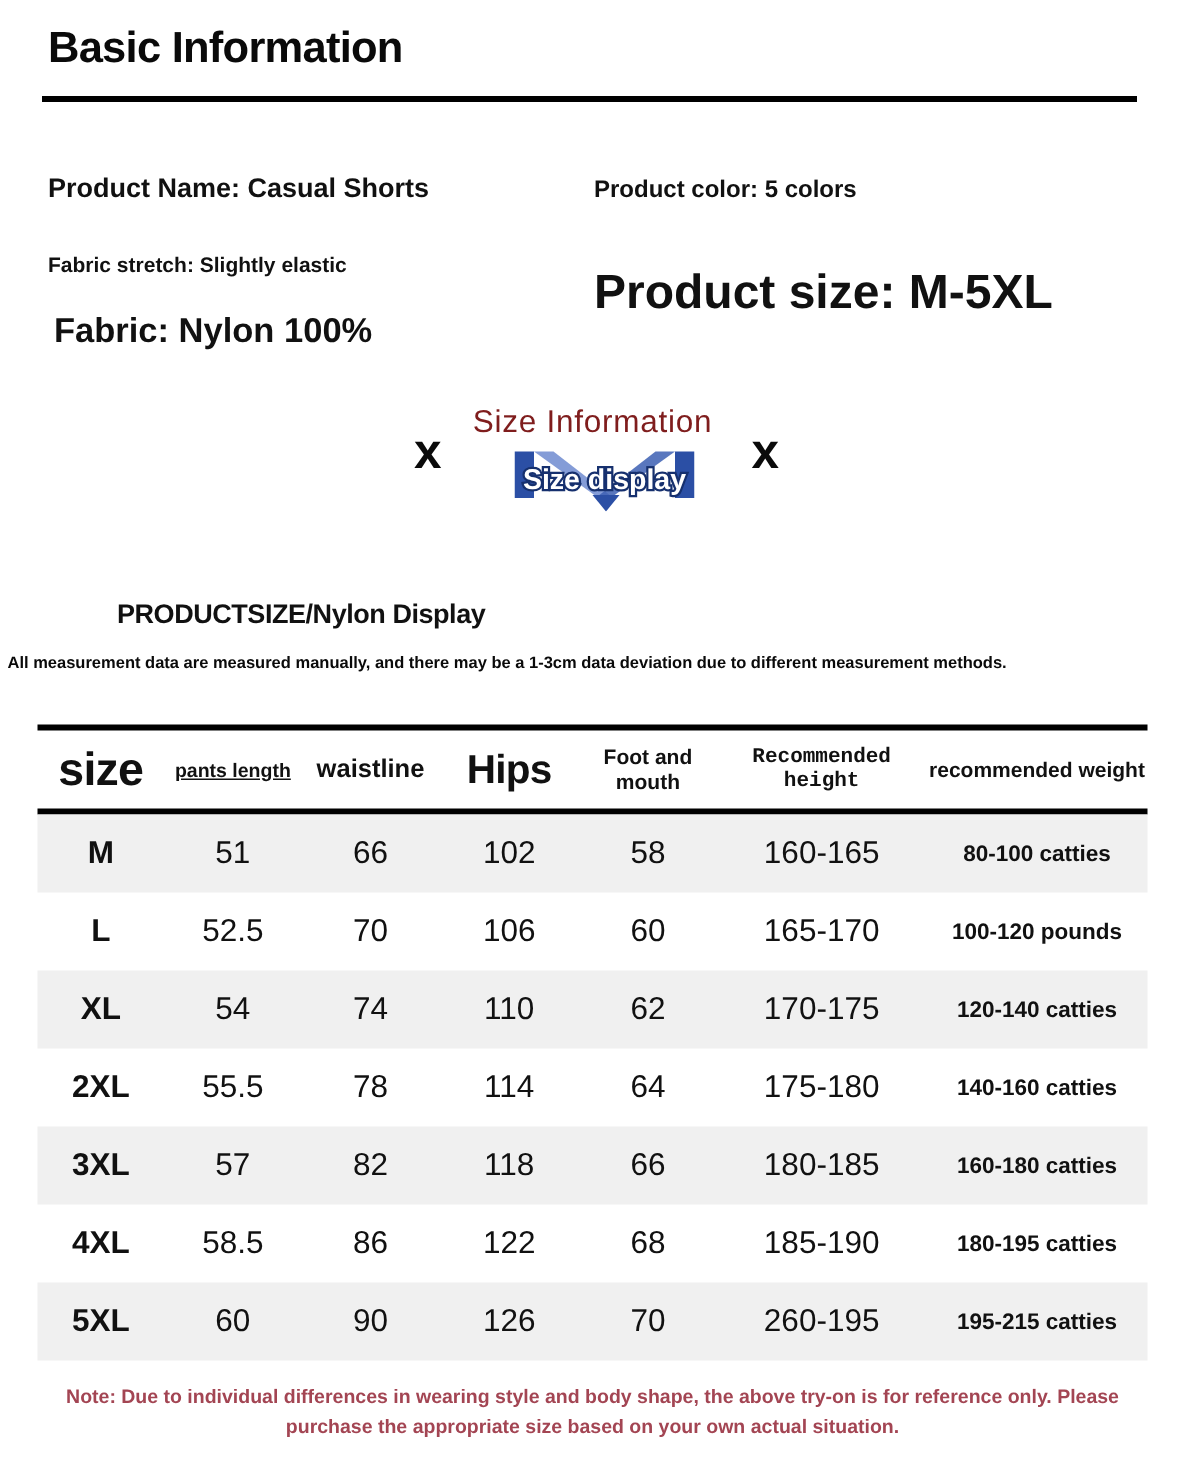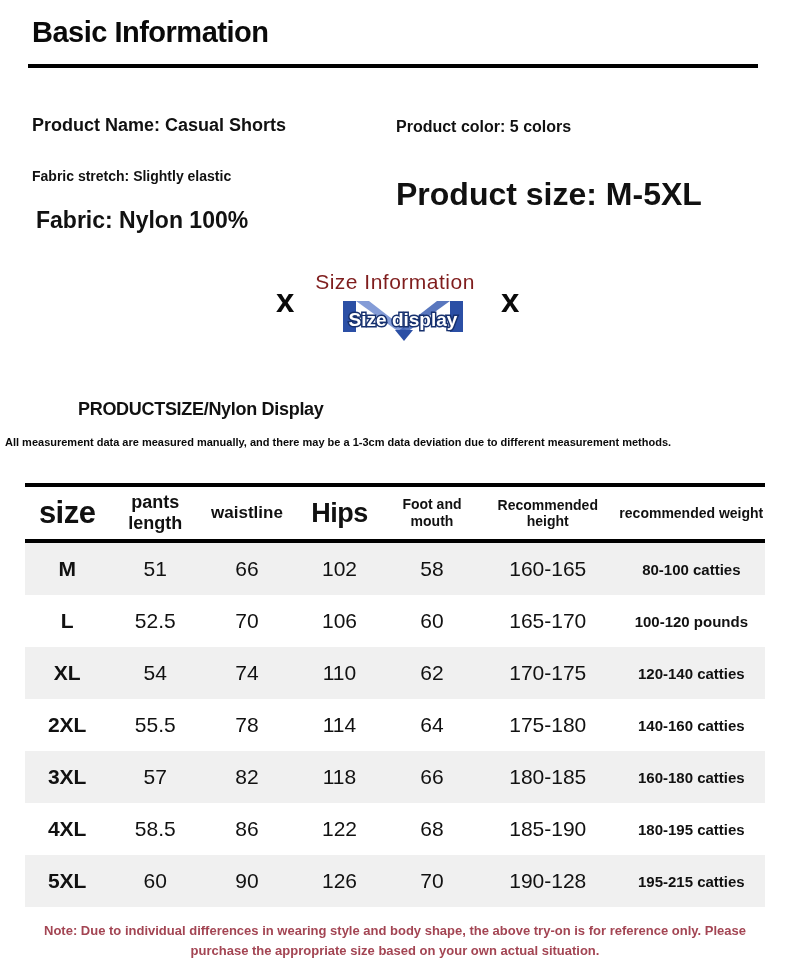--- a/index.html
+++ b/index.html
@@ -93,25 +93,25 @@
     display: grid;
     grid-template-columns: 11.4% 12.4% 12.4% 12.6% 12.4% 18.9% 19.9%;
     align-items: center;
   }
   .thead { height: 52px; }
   .trow  { height: 52px; }
   .trow.stripe { background: #f0f0f0; }
   .hcell, .cell { text-align: center; }
 
   .h0 { font-size: 31px; font-weight: 700; letter-spacing: -0.5px; }
-  .h1 { font-size: 18px; font-weight: 700; }
+  .h1 { font-size: 13px; font-weight: 700; text-decoration: underline; }
   .h2 { font-size: 17px; font-weight: 600; }
   .h3 { font-size: 27px; font-weight: 700; letter-spacing: -0.5px; }
   .h4 { font-size: 14px; font-weight: 600; line-height: 1.2; padding: 0 16px; }
-  .h5 { font-size: 14px; font-weight: 600; }
+  .h5 { font-size: 14px; font-weight: 600; font-family: Liberation Mono, monospace; }
   .h6 { font-size: 14px; font-weight: 700; }
 
   .c0 { font-size: 21px; font-weight: 600; }
   .c1, .c2, .c3, .c4 { font-size: 21px; font-weight: 400; }
   .c5 { font-size: 21px; font-weight: 400; }
   .c6 { font-size: 15px; font-weight: 700; }
 
   
   .footer-note {
     position: absolute;
@@ -220,21 +220,21 @@
           <div class="cell c4">68</div>
           <div class="cell c5">185-190</div>
           <div class="cell c6">180-195 catties</div>
         </div>
         <div class="trow stripe">
           <div class="cell c0">5XL</div>
           <div class="cell c1">60</div>
           <div class="cell c2">90</div>
           <div class="cell c3">126</div>
           <div class="cell c4">70</div>
-          <div class="cell c5">190-128</div>
+          <div class="cell c5">260-195</div>
           <div class="cell c6">195-215 catties</div>
         </div>
       </div>
   </div>
 
   <div class="footer-note">Note: Due to individual differences in wearing style and body shape, the above try-on is for reference only. Please purchase the appropriate size based on your own actual situation.</div>
 
 </div>
 
 </body></html>

